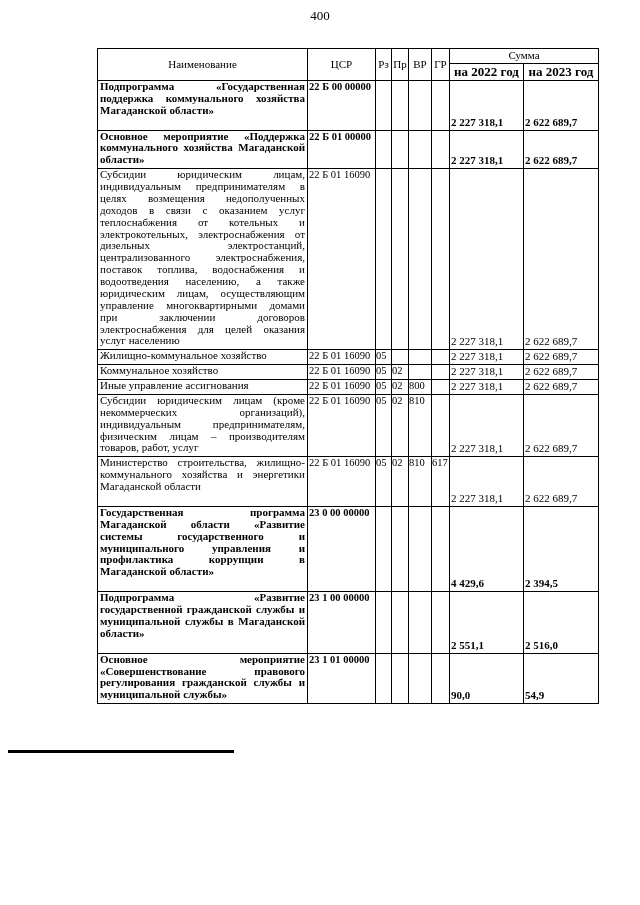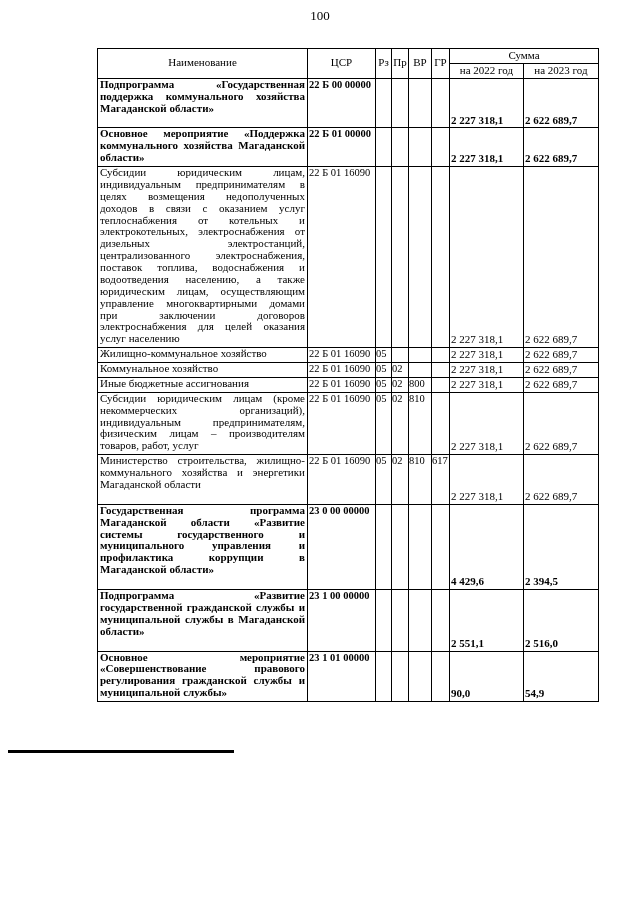--- a/index.html
+++ b/index.html
@@ -38,21 +38,22 @@
     overflow: hidden;
   }
   .budget-table th {
     font-weight: normal;
     text-align: center;
     vertical-align: middle;
     font-size: 11px;
     padding: 1px 1px;
   }
   .budget-table th.sub {
-    font-size: 11px;
+    font-size: 13px;
+    font-weight: bold;
   }
   td.name {
     text-align: justify;
     vertical-align: top;
     padding-bottom: 2px;
   }
   td.code {
     vertical-align: top;
     white-space: nowrap;
     font-size: 10.5px;
@@ -78,21 +79,21 @@
     width: 226px;
     height: 3px;
     background: #000;
   }
 </style>
 </head>
 <body>
 
 <div class="page">
 
-  <div class="page-number">100</div>
+  <div class="page-number">400</div>
 
   <table class="budget-table">
     <colgroup>
       <col style="width:210px">
       <col style="width:68px">
       <col style="width:16px">
       <col style="width:17px">
       <col style="width:23px">
       <col style="width:18px">
       <col style="width:74px">
@@ -158,21 +159,21 @@
           <td class="name">Коммунальное хозяйство</td>
           <td class="code">22 Б 01 16090</td>
           <td class="code small">05</td>
           <td class="code small">02</td>
           <td class="code small"></td>
           <td class="code small"></td>
           <td class="sum">2 227 318,1</td>
           <td class="sum">2 622 689,7</td>
         </tr>
         <tr>
-          <td class="name">Иные бюджетные ассигнования</td>
+          <td class="name">Иные управление ассигнования</td>
           <td class="code">22 Б 01 16090</td>
           <td class="code small">05</td>
           <td class="code small">02</td>
           <td class="code small">800</td>
           <td class="code small"></td>
           <td class="sum">2 227 318,1</td>
           <td class="sum">2 622 689,7</td>
         </tr>
         <tr>
           <td class="name">Субсидии юридическим лицам (кроме некоммерческих организаций), индивидуальным предпринимателям, физическим лицам – производителям товаров, работ, услуг</td>

